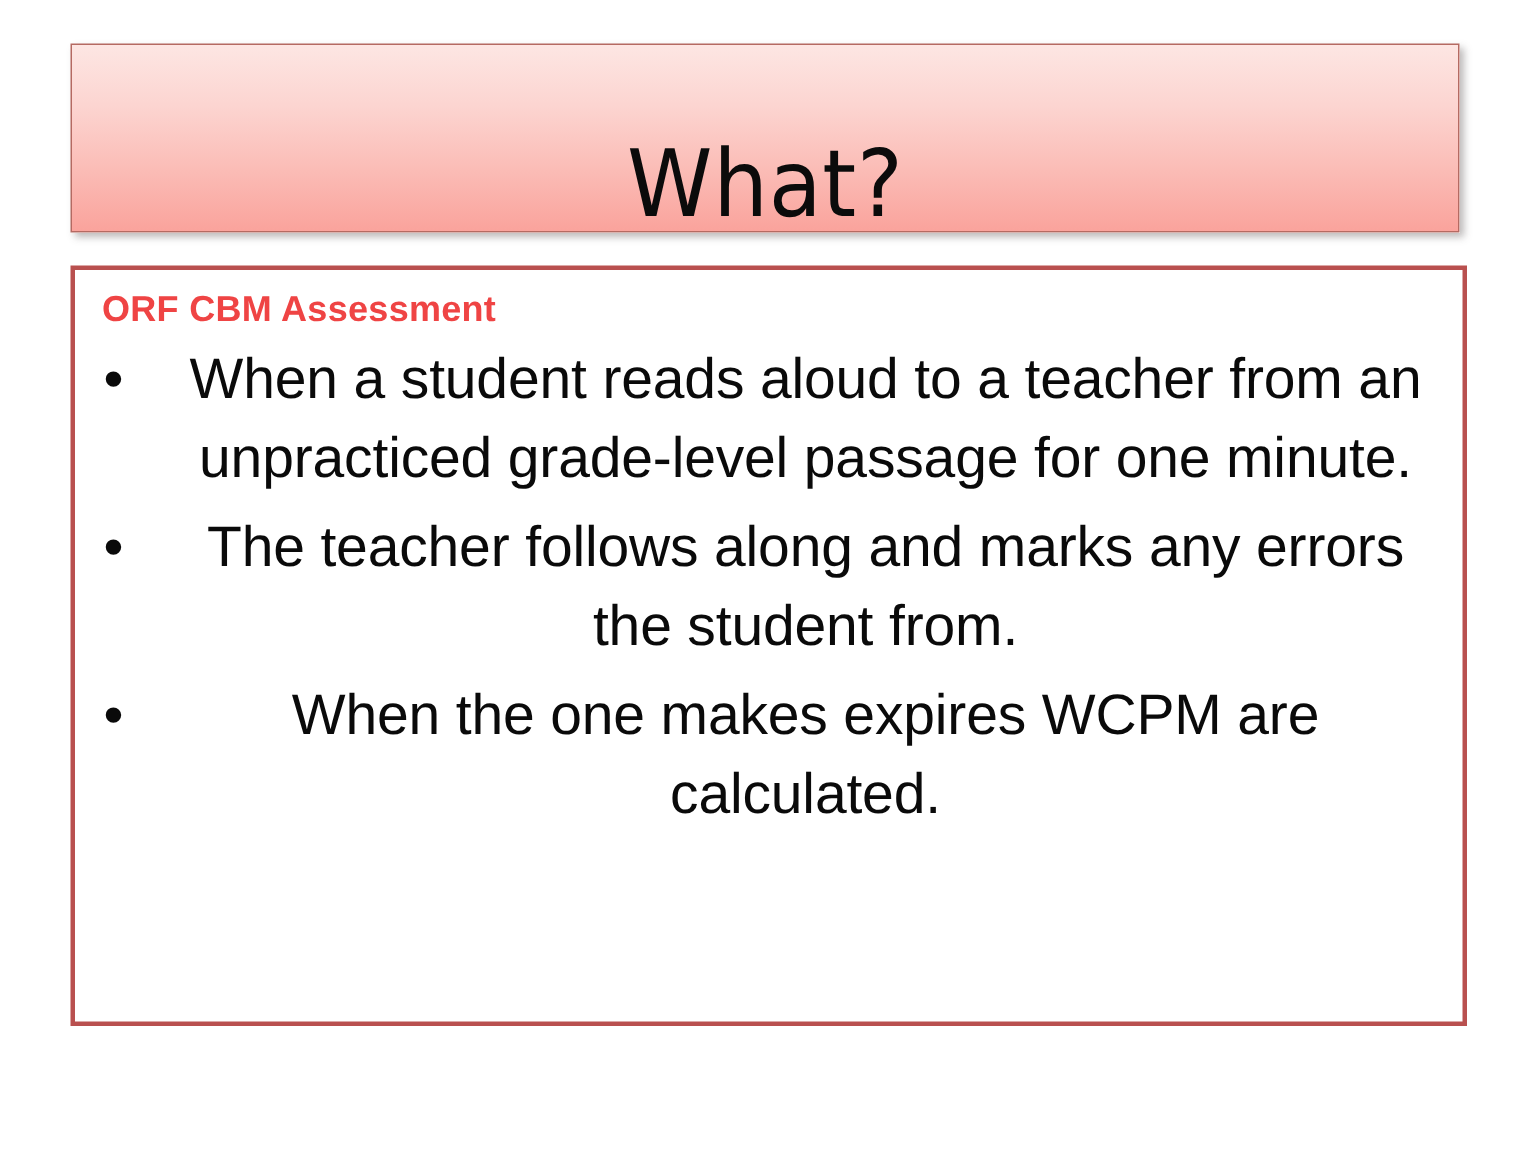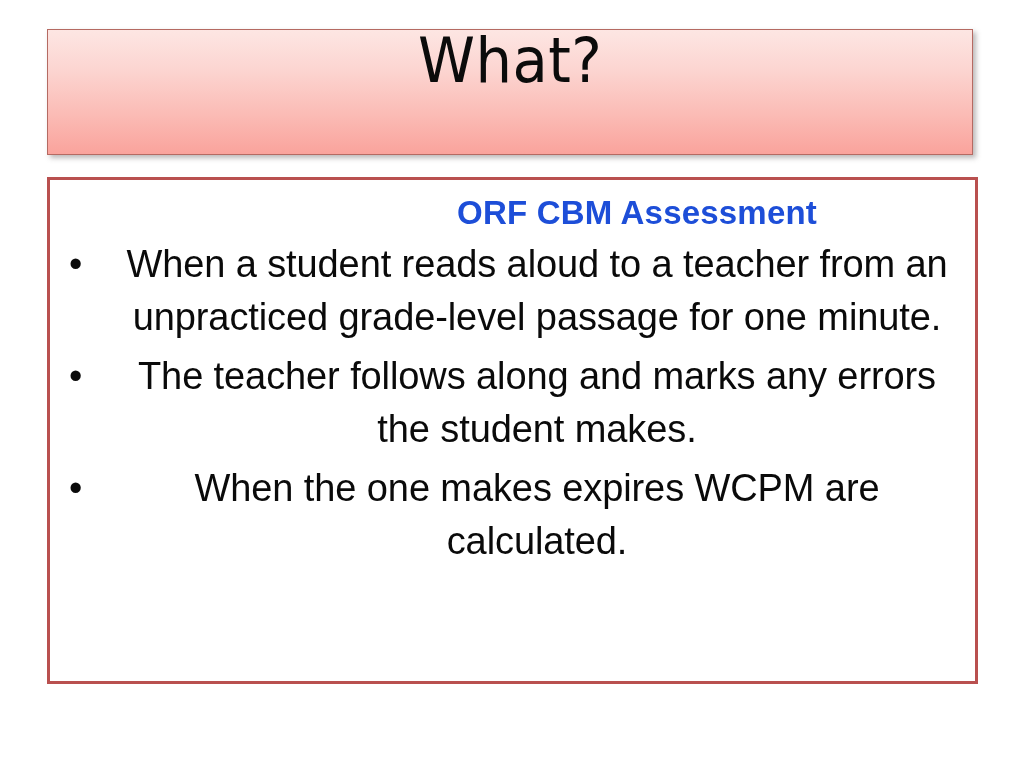--- a/index.html
+++ b/index.html
@@ -27,21 +27,21 @@
     position: absolute;
     left: 47px;
     top: 29px;
     width: 926px;
     height: 126px;
     box-sizing: border-box;
     border: 1px solid #b56a62;
     background: linear-gradient(to bottom, #fde6e3 0%, #fcd5d1 32%, #fbbdb7 66%, #faa39c 100%);
     box-shadow: 3px 3px 5px rgba(80, 70, 70, 0.38);
     display: flex;
-    align-items: flex-start;
+    align-items: flex-end;
     justify-content: center;
   }
 
   #title-text {
     font-family: "DejaVu Sans", sans-serif;
     font-size: 62px;
     line-height: 1;
     font-weight: 400;
     color: #0b0b0b;
     letter-spacing: 0.5px;
@@ -58,25 +58,25 @@
     top: 177px;
     width: 931px;
     height: 507px;
     box-sizing: border-box;
     border: 3px solid #b9504f;
     background: #ffffff;
     padding: 12px 18px 10px 18px;
   }
 
   #content-heading {
-    text-align: right;
+    text-align: left;
     font-family: "Liberation Sans", sans-serif;
-    font-size: 33px;
+    font-size: 24px;
     font-weight: bold;
-    color: #1d4ed8;
+    color: #ef4444;
     letter-spacing: 0.2px;
     line-height: 1.28;
     margin: 0 0 4px 0;
     padding-right: 140px;
   }
 
   #bullet-list {
     list-style: none;
     margin: 0;
     padding: 0;
@@ -124,21 +124,21 @@
 
     <ul id="bullet-list">
 
       <li class="bullet-item">
         <span class="bullet-marker">•</span>
         <span class="bullet-text">When a student reads aloud to a teacher from an unpracticed grade-level passage for one minute.</span>
       </li>
 
       <li class="bullet-item">
         <span class="bullet-marker">•</span>
-        <span class="bullet-text">The teacher follows along and marks any errors the student makes.</span>
+        <span class="bullet-text">The teacher follows along and marks any errors the student from.</span>
       </li>
 
       <li class="bullet-item">
         <span class="bullet-marker">•</span>
         <span class="bullet-text">When the one makes expires WCPM are calculated.</span>
       </li>
 
     </ul>
   </div>
 

